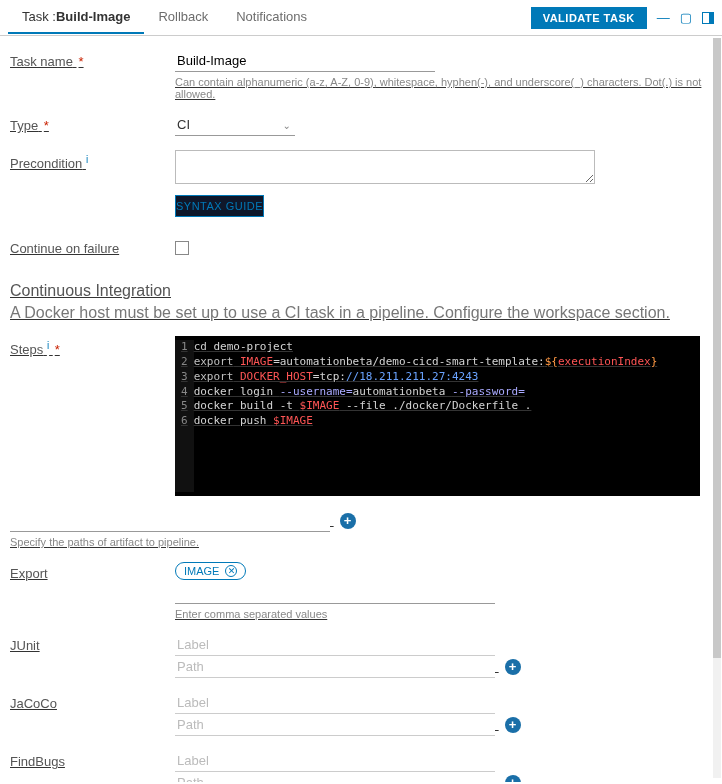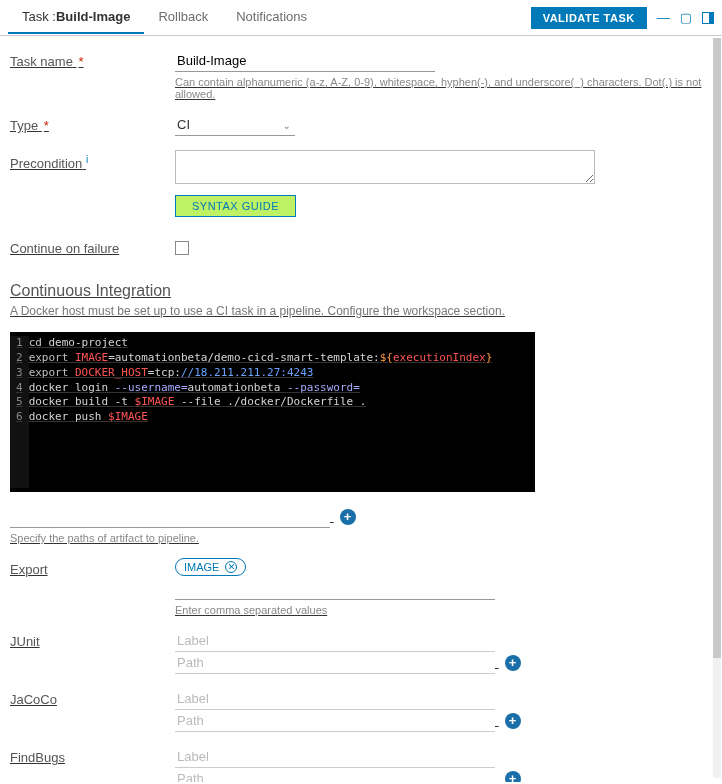--- a/index.html
+++ b/index.html
@@ -106,22 +106,22 @@
     height: 34px;
     border: 1px solid #bbb;
     resize: both;
     padding: 4px;
     font-family: inherit;
     font-size: 12px;
   }
   .outline-btn {
     border: 1px solid #0079b8;
     color: #0079b8;
-    background: #bef264;
-    padding: 4px 16px;
+    background: #0f172a;
+    padding: 4px 0;
     font-size: 11px;
     letter-spacing: 0.5px;
     margin-top: 8px;
     cursor: pointer;
   }
   .checkbox {
     width: 14px;
     height: 14px;
     border: 1px solid #888;
     display: inline-block;
@@ -129,21 +129,21 @@
     cursor: pointer;
   }
   .section-title {
     font-size: 16px;
     color: #555;
     margin-top: 24px;
     margin-bottom: 4px;
   }
   .section-sub {
     color: #777;
-    font-size: 12px;
+    font-size: 16px;
     margin-bottom: 14px;
   }
   .code-editor {
     background: #000;
     color: #d4d4d4;
     font-family: Consolas, Monaco, monospace;
     font-size: 11px;
     padding: 4px 0;
     width: 525px;
     height: 160px;
@@ -304,20 +304,25 @@
     <div class="lbl">Continue on failure</div>
     <div class="fld">
       <span class="checkbox"></span>
     </div>
   </div>
 
   <div class="section-title">Continuous Integration</div>
   <div class="section-sub">A Docker host must be set up to use a CI task in a pipeline. Configure the workspace section.</div>
 
   <div class="row">
+    <div class="lbl">
+      <span>Steps</span>
+      <span class="info-i">i</span>
+      <span class="req">*</span>
+    </div>
     <div class="fld">
       <div class="code-editor">
         <div class="gutter">1<br>2<br>3<br>4<br>5<br>6</div>
         <div class="code-lines"><span class="kw-cd">cd</span> demo-project
 <span class="kw-export">export</span> <span class="varname">IMAGE</span><span class="eq">=</span>automationbeta/demo-cicd-smart-template:<span class="interp">${</span><span class="varname">executionIndex</span><span class="interp">}</span>
 <span class="kw-export">export</span> <span class="varname">DOCKER_HOST</span><span class="eq">=</span>tcp:<span class="url">//18.211.211.27:4243</span>
 docker login <span class="flag">--username=</span>automationbeta <span class="flag">--password=</span>
 docker build -t <span class="varname">$IMAGE</span> --file ./docker/Dockerfile .
 docker push <span class="varname">$IMAGE</span></div>
       </div>

